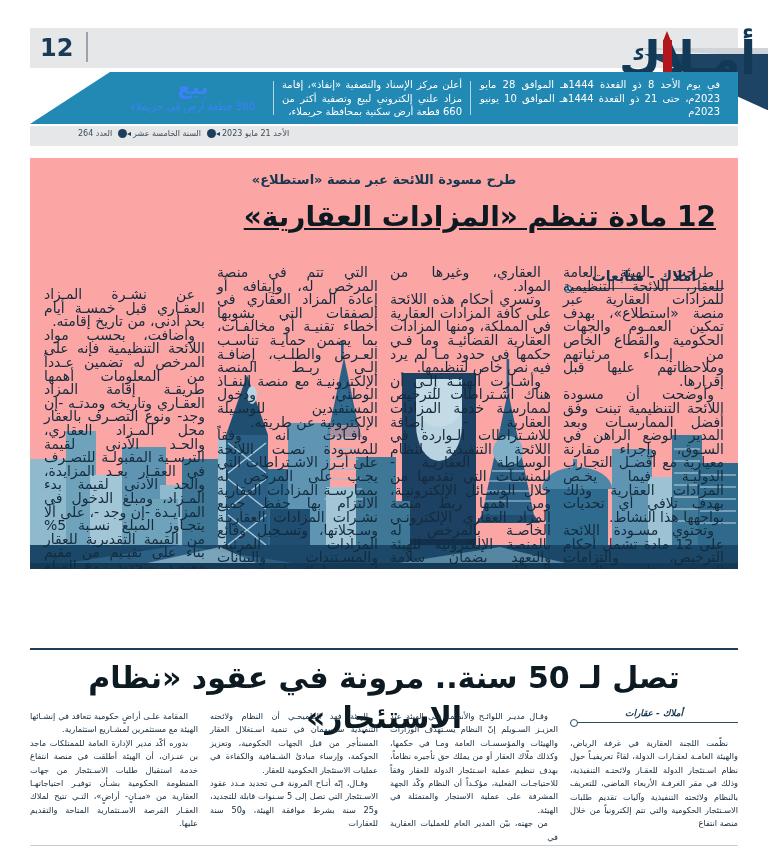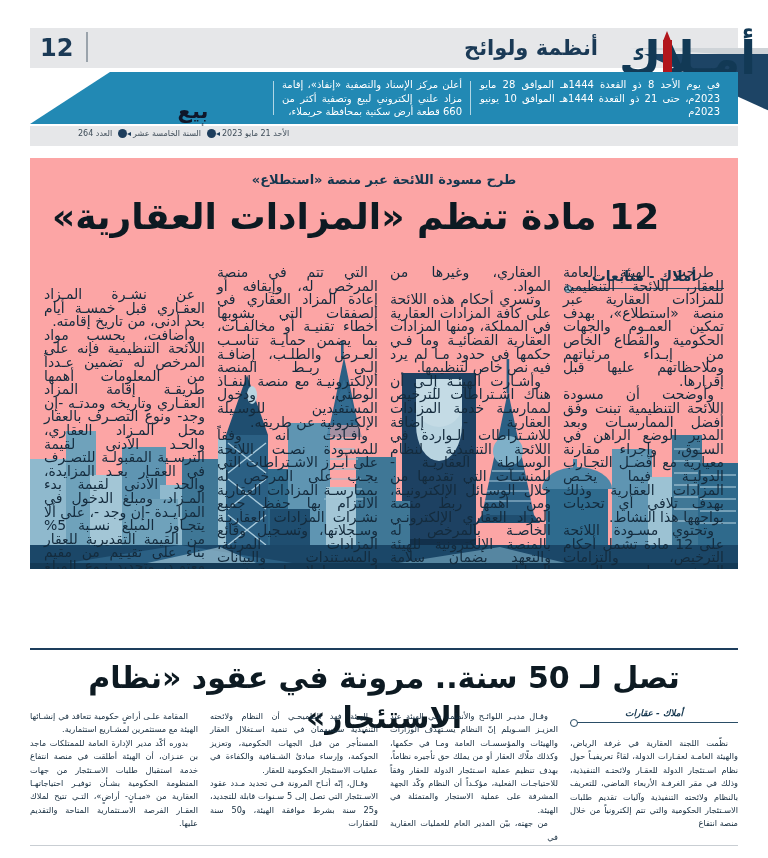--- a/index.html
+++ b/index.html
@@ -61,21 +61,21 @@
     position:absolute;top:72px;left:30px;right:30px;height:52px;
   }
   .promo-bg{
     position:absolute;inset:0;background:#2289b4;
   }
   .promo-clip{
     position:absolute;top:0;left:0;width:0;height:0;
     border-top:52px solid #ffffff;border-right:80px solid transparent;
   }
   .promo-sale{
-    position:absolute;top:4px;left:88px;width:150px;text-align:center;color:#0f172a;margin-top:24px;
+    position:absolute;top:4px;left:88px;width:150px;text-align:center;color:#3b82f6;
   }
   .promo-sale .big{font-size:21px;font-weight:bold;line-height:23px;}
   .promo-sale .sub{font-size:10.5px;line-height:15px;}
   .promo-divider{
     position:absolute;top:9px;left:243px;width:1px;height:34px;background:rgba(255,255,255,.65);
   }
   .promo-text{
     position:absolute;top:6px;left:252px;width:180px;
     color:#fff;font-size:10px;line-height:13.5px;text-align:justify;direction:rtl;
   }
@@ -108,23 +108,24 @@
   
   .art1{
     position:absolute;top:158px;left:30px;right:30px;height:411px;
     background:#fca5a5;overflow:hidden;
   }
   .kicker{
     position:absolute;top:14px;right:22px;left:22px;text-align:center;
     font-size:13px;font-weight:bold;color:#15374f;direction:rtl;
   }
   .headline1{
-    position:absolute;top:35px;right:22px;left:22px;text-align:left;
-    font-size:36px;font-weight:bold;color:#0d1a22;direction:rtl;line-height:48px;
+    position:absolute;top:35px;right:22px;left:22px;text-align:right;
+    font-size:28px;font-weight:bold;color:#0d1a22;direction:rtl;line-height:48px;
     letter-spacing:-0.5px;
+    text-decoration:underline;
   }
 
   .byline-wrap{position:absolute;top:110px;right:14px;width:160px;direction:rtl;}
   .byline{
     font-size:14px;font-weight:bold;color:#15374f;text-align:center;
     letter-spacing:.3px;
   }
   .byline-rule{
     position:relative;margin-top:4px;height:1px;background:#2a4d66;
   }
@@ -183,21 +184,20 @@
   .col2.shift{margin-top:27px;}
   .bottom-rule{position:absolute;bottom:-2px;left:0;right:0;height:1px;background:#c9ced3;}
 </style>
 </head>
 <body>
 
 <div class="page">
 
   <div class="masthead-bar"></div>
 
-  <div class="section-title">أنظمة ولوائح</div>
   <div class="page-sep"></div>
   <div class="page-number">12</div>
 
   <div class="logo-wrap">
     <div class="chev chev-light"></div>
     <div class="chev chev-dark"></div>
     <div class="logo-text">أمـلاك</div>
     <div class="logo-red"></div>
   </div>
 

